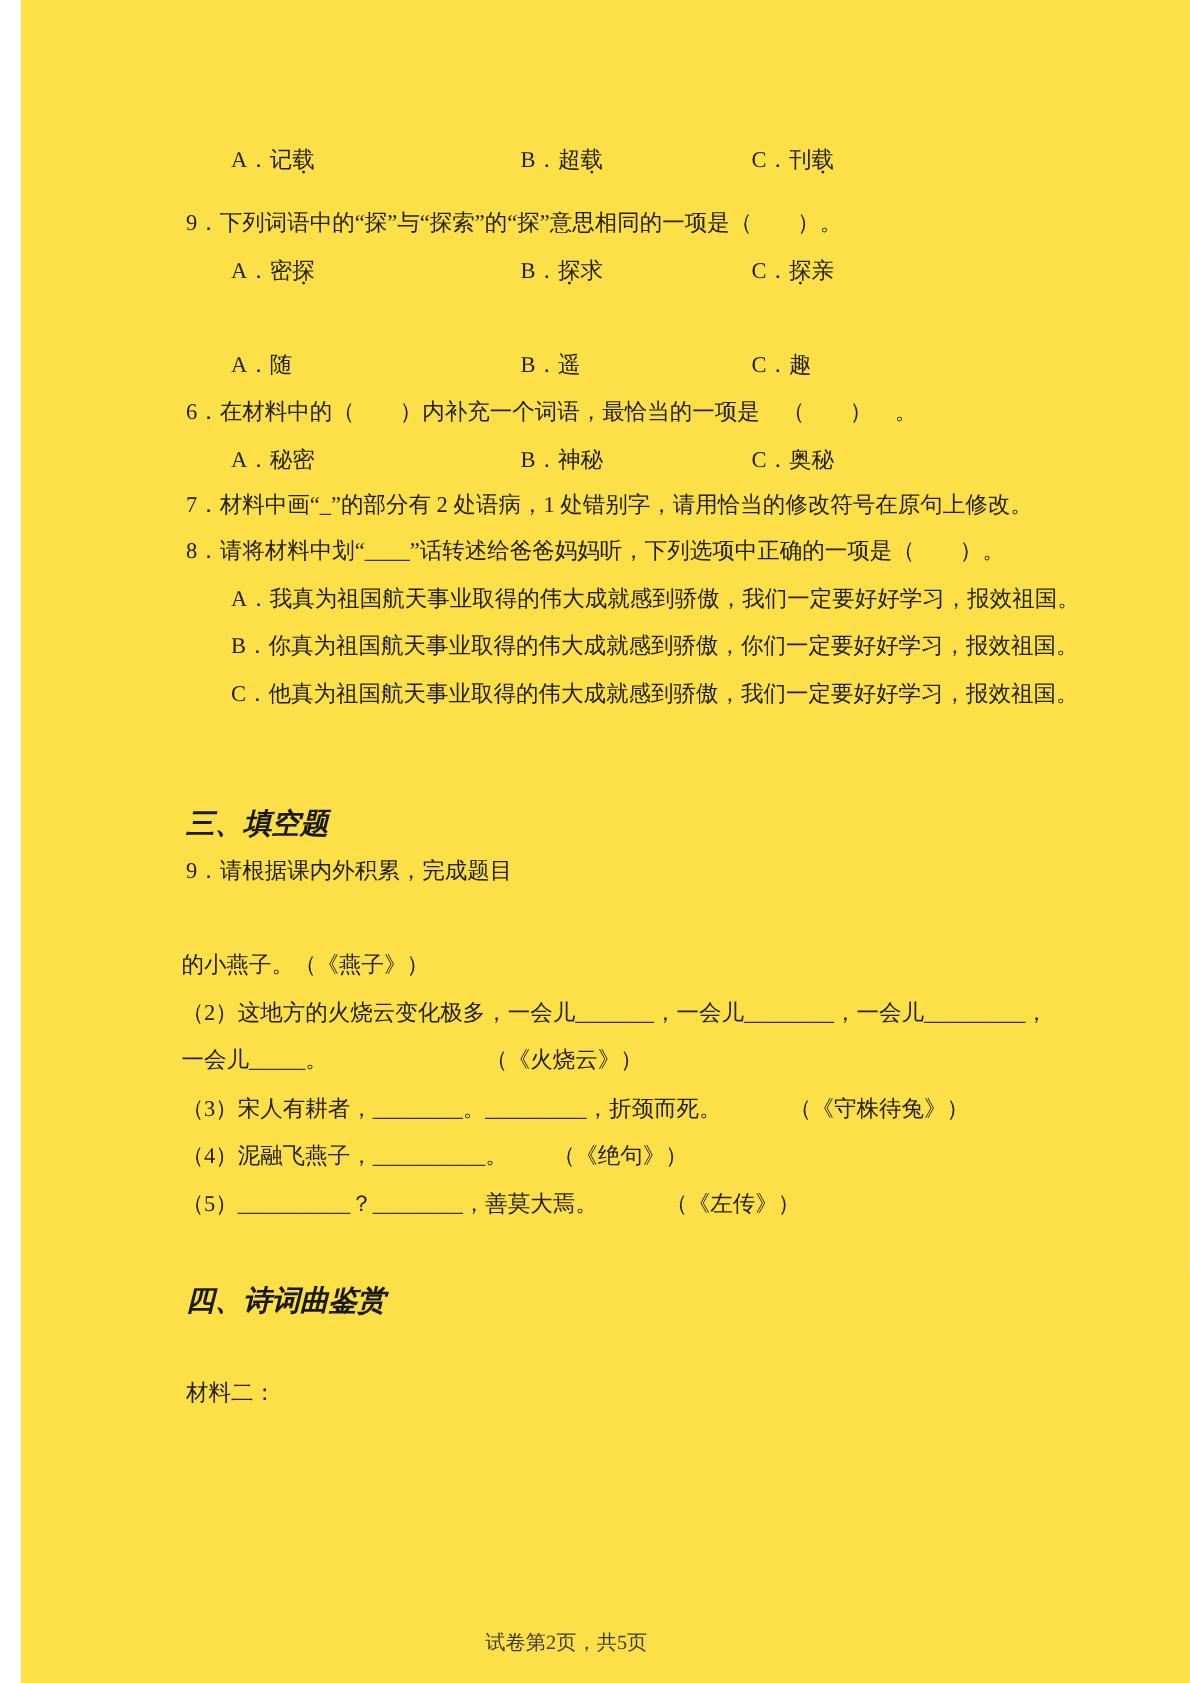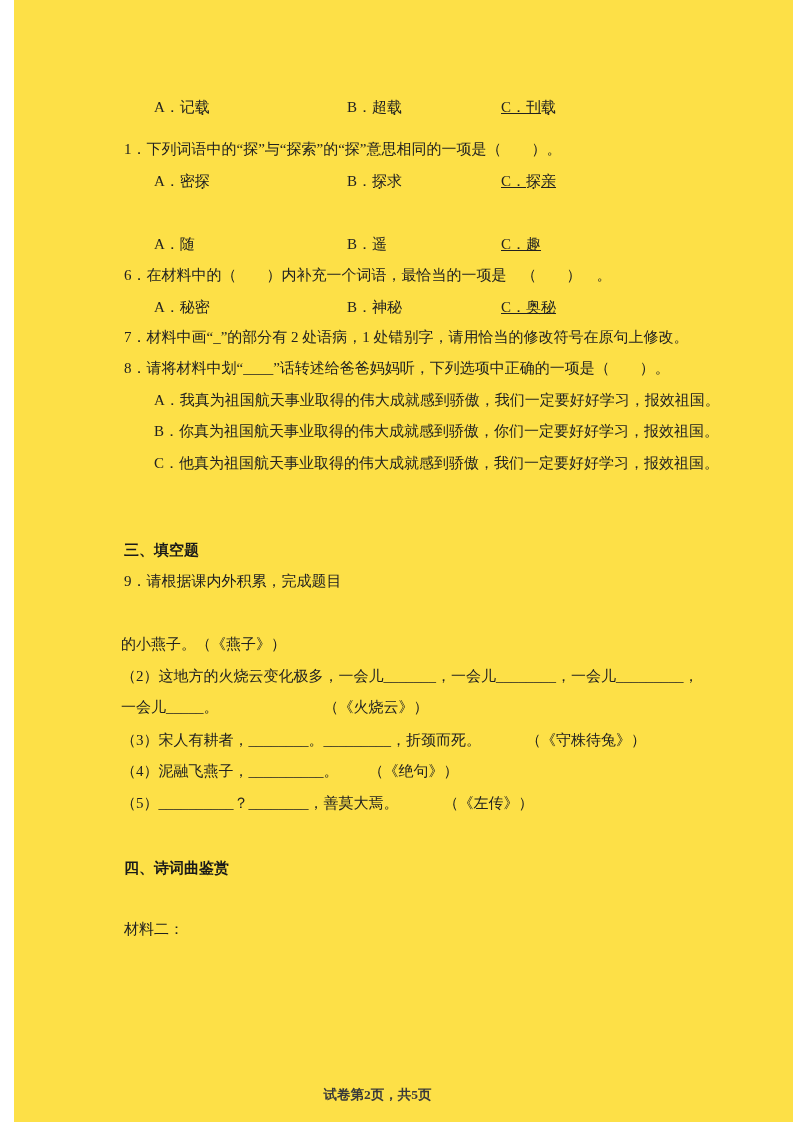--- a/index.html
+++ b/index.html
@@ -7,45 +7,45 @@
     width:793px;height:1122px;background:#ffffff;position:relative;overflow:hidden;
     font-family:"Liberation Serif","DejaVu Serif",serif;
     font-size:15px;color:#212121;
   }
   .page{position:absolute;left:14px;top:0;width:793px;height:1122px;background:#fde047;}
   .row{position:absolute;left:110px;white-space:pre;line-height:20px;}
   .opts-row{position:absolute;left:0;width:793px;height:22px;}
   .opt{position:absolute;top:0;white-space:pre;line-height:20px;}
   .col-a{left:140px;}
   .col-b{left:305px;margin-left:28px;}
-  .col-c{left:487px;text-decoration:underline;}
-  .heading{font-weight:bold;font-size:15px;color:#1a1a1a;}
+  .col-c{left:487px;}
+  .heading{font-weight:bold;font-size:19px;color:#1a1a1a;font-style:italic;}
   .emph{position:relative;display:inline-block;}
   .emph:empty{display:none;}
   .emph::after{
     content:"•";position:absolute;left:50%;transform:translateX(-50%);
     bottom:-8px;font-size:8px;color:#212121;
   }
   .footer-row{
     position:absolute;top:1086px;left:0;width:727px;text-align:center;
-    font-size:13.5px;color:#3a3a3a;white-space:pre;font-weight:bold;
+    font-size:13.5px;color:#3a3a3a;white-space:pre;
   }
 </style>
 </head>
 <body>
 
 <div class="page">
 
   <div class="opts-row" style="top:97px">
     <span class="opt col-a"><span>A．</span><span>记</span><span class="emph">载</span><span></span></span>
     <span class="opt col-b"><span>B．</span><span>超</span><span class="emph">载</span><span></span></span>
     <span class="opt col-c"><span>C．</span><span>刊</span><span class="emph">载</span><span></span></span>
   </div>
 
-  <div class="row" style="top:139px">1．下列词语中的“探”与“探索”的“探”意思相同的一项是（　　）。</div>
+  <div class="row" style="top:139px">9．下列词语中的“探”与“探索”的“探”意思相同的一项是（　　）。</div>
   <div class="opts-row" style="top:171px">
     <span class="opt col-a"><span>A．</span><span>密</span><span class="emph">探</span><span></span></span>
     <span class="opt col-b"><span>B．</span><span></span><span class="emph">探</span><span>求</span></span>
     <span class="opt col-c"><span>C．</span><span></span><span class="emph">探</span><span>亲</span></span>
   </div>
 
   <div class="opts-row" style="top:234px">
     <span class="opt col-a"><span>A．</span><span>随</span></span>
     <span class="opt col-b"><span>B．</span><span>遥</span></span>
     <span class="opt col-c"><span>C．</span><span>趣</span></span>

